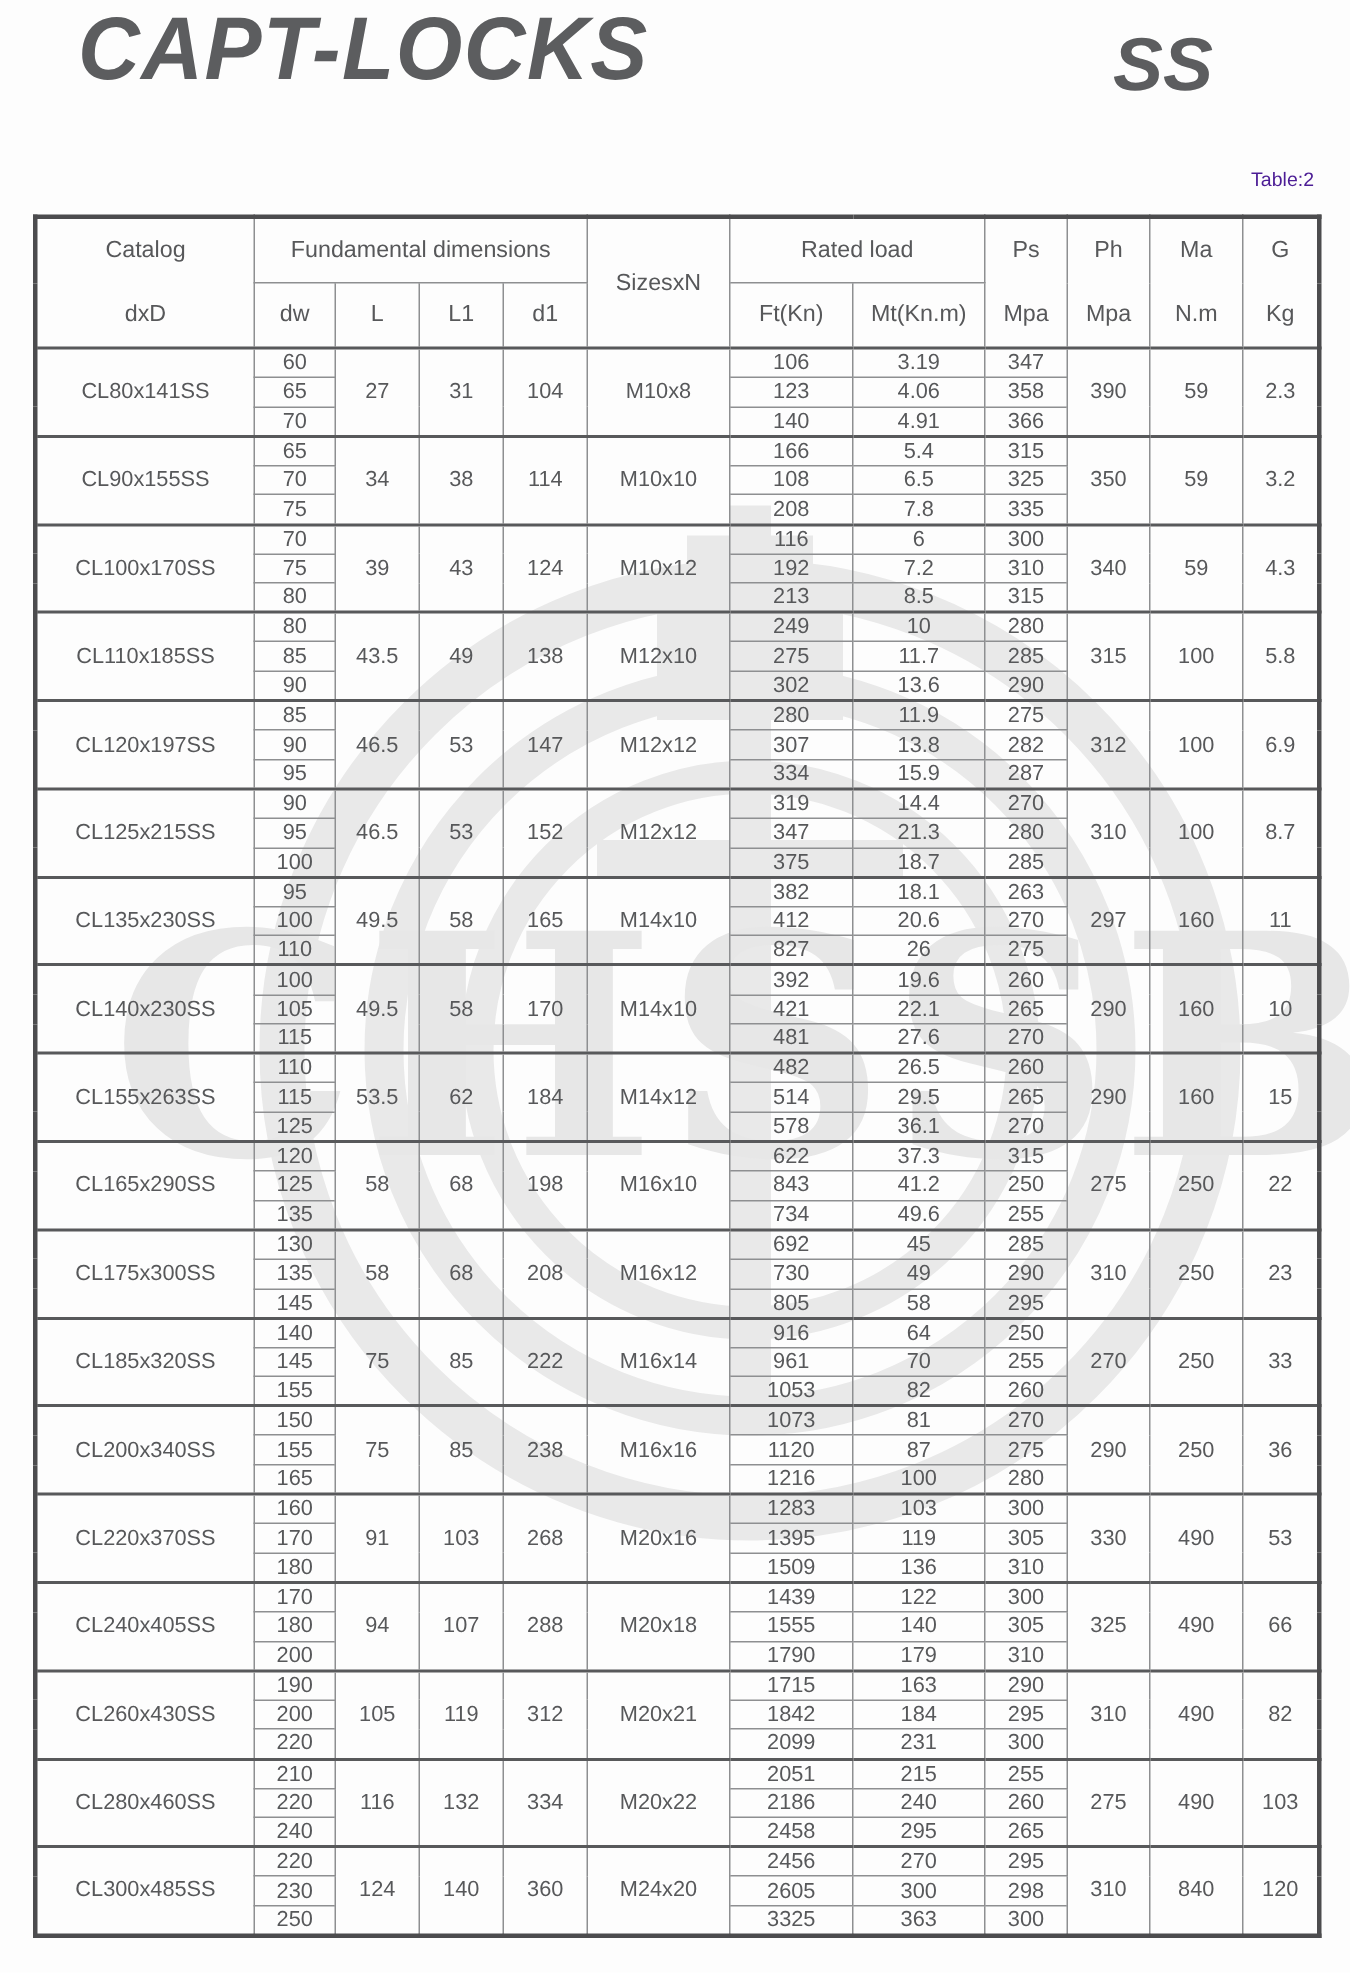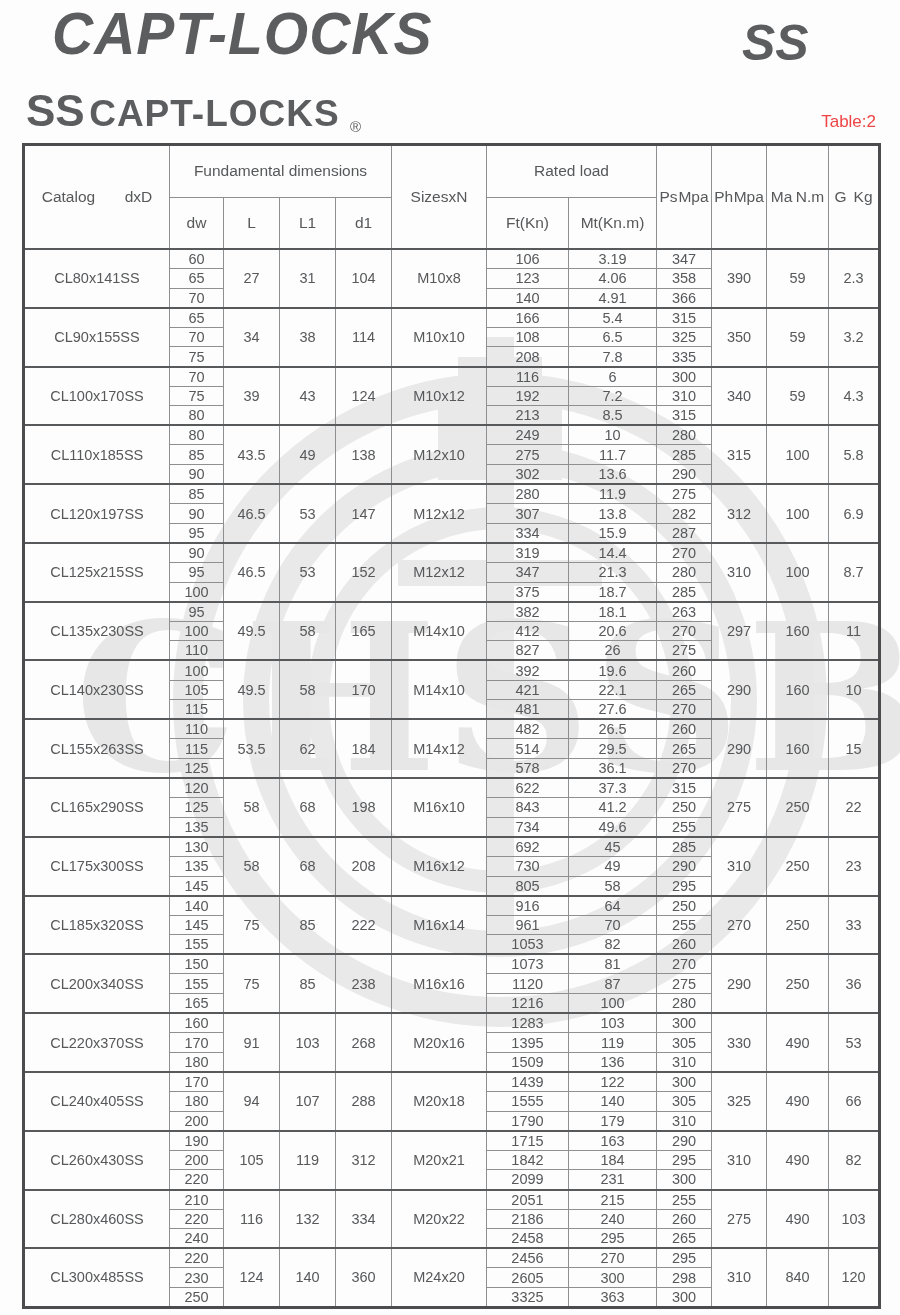--- a/index.html
+++ b/index.html
@@ -36,22 +36,22 @@
     left: 26px; top: 86px;
     color: #5c5d5f;
     white-space: nowrap;
   }
   .page-title .big   { font-size: 44px; font-weight: bold; letter-spacing: 0px; }
   .page-title .mid   { font-size: 37px; font-weight: bold; letter-spacing: 1px; }
   .page-title .rmark { font-size: 15px; font-weight: normal; vertical-align: -6px; margin-left: 6px;}
   .table-label {
     position: absolute;
     right: 24px; top: 112px;
-    font-size: 17px;
-    color: #ef4444;
+    font-size: 13px;
+    color: #4c1d95;
   }
   
   .watermark {
     position: absolute;
     left: 0; top: 0;
     z-index: 0;
   }
   
   .table-wrap {
     position: absolute;
@@ -72,22 +72,23 @@
     padding: 0 2px;
     color: #57585a;
     background: transparent;
     overflow: hidden;
   }
   thead td { font-size: 15.5px; }
   thead tr.hr1 { height: 43px; }
   thead tr.hr2 { height: 42px; }
   .h2l { padding: 0; }
   .h2l .stack {
-    height: 102px;
+    height: 85px;
     display: flex;
+    flex-direction: column;
     justify-content: space-around;
     align-items: center;
   }
   tbody td { font-size: 14.5px; }
   tbody tr { height: 19.6px; }
   tbody tr.grp-start td { border-top: 2px solid #58595b; }
   thead { border-bottom: 2px solid #58595b; }
 </style>
 </head>
 <body>
@@ -104,25 +105,20 @@
       <path d="M438 480 v-95 h20 v-28 h28 v-20 h28 v20 h28 v28 h20 v95 z"></path>
       <rect x="486" y="470" width="28" height="470"></rect>
       <rect x="398" y="560" width="204" height="26"></rect>
     </g>
     <text x="500" y="770" text-anchor="middle" font-family="DejaVu Serif, serif" font-weight="bold" font-size="205" letter-spacing="6" fill="#e7e7e7">CHSSB</text>
   </svg>
 
   <div class="brand-title">CAPT-LOCKS</div>
   <div class="brand-ss">SS</div>
 
-  <div class="page-title">
-    <span class="big">SS</span>
-    <span class="mid">CAPT-LOCKS</span>
-    <span class="rmark">®</span>
-  </div>
 
   <div class="table-label">Table:2</div>
 
   <div class="table-wrap">
     <table class="catalog">
       <colgroup>
         <col style="width:146px">
           <col style="width:54px">
           <col style="width:56px">
         <col style="width:56px">

